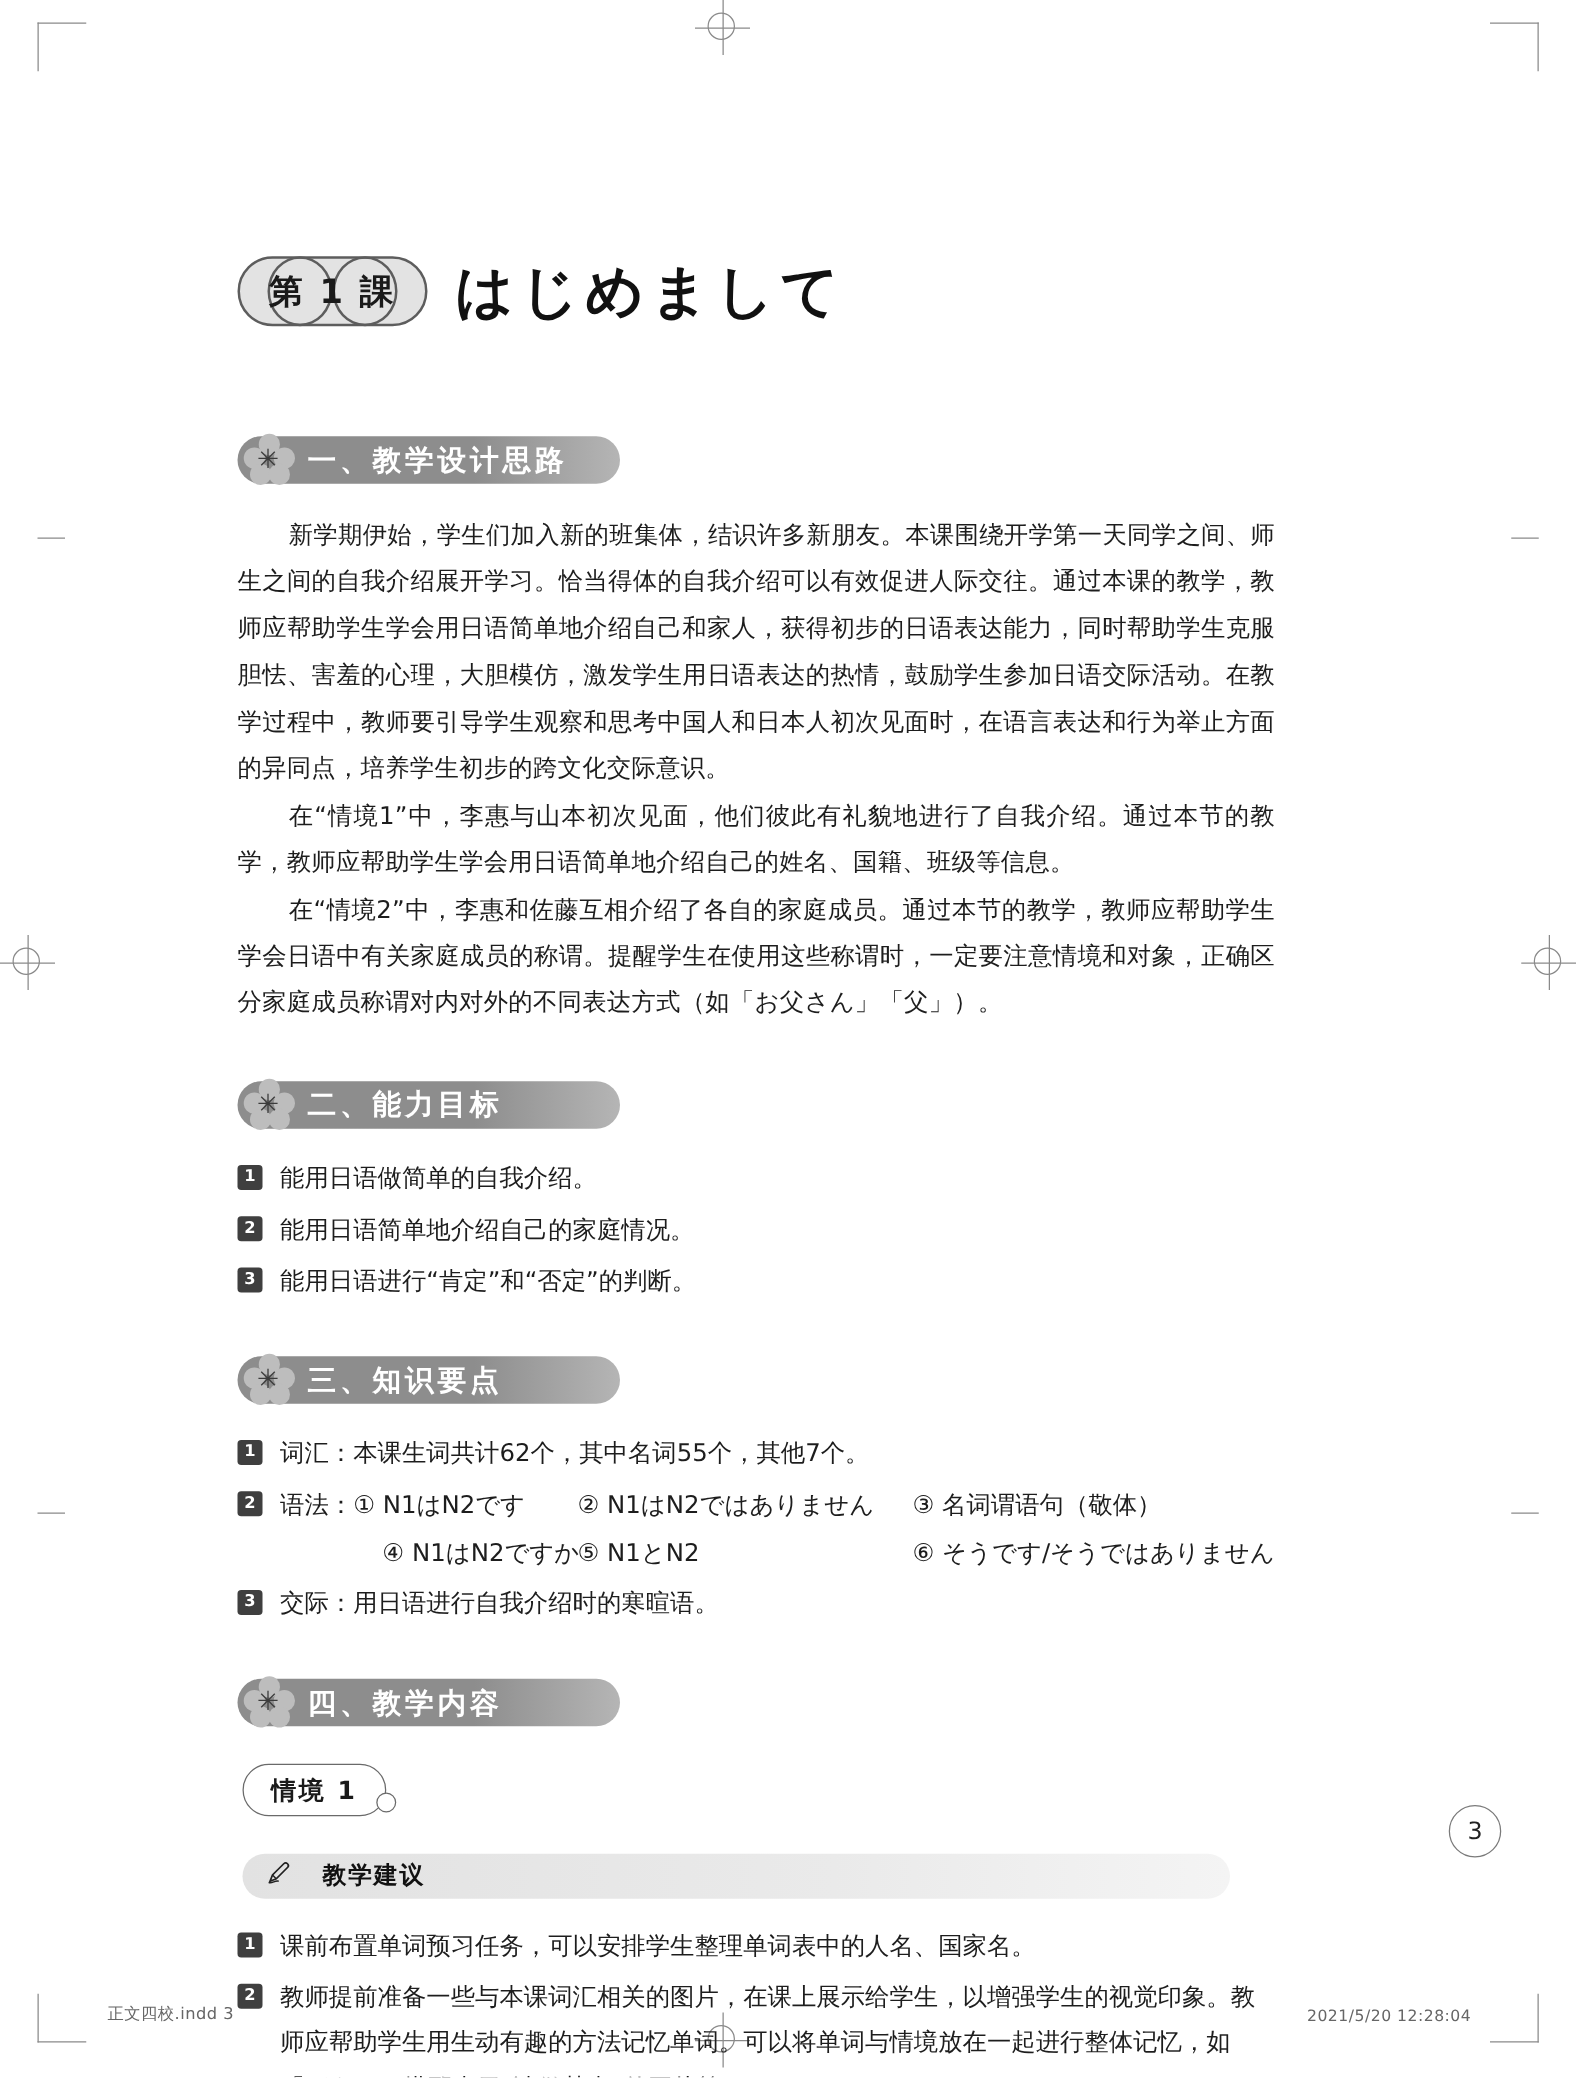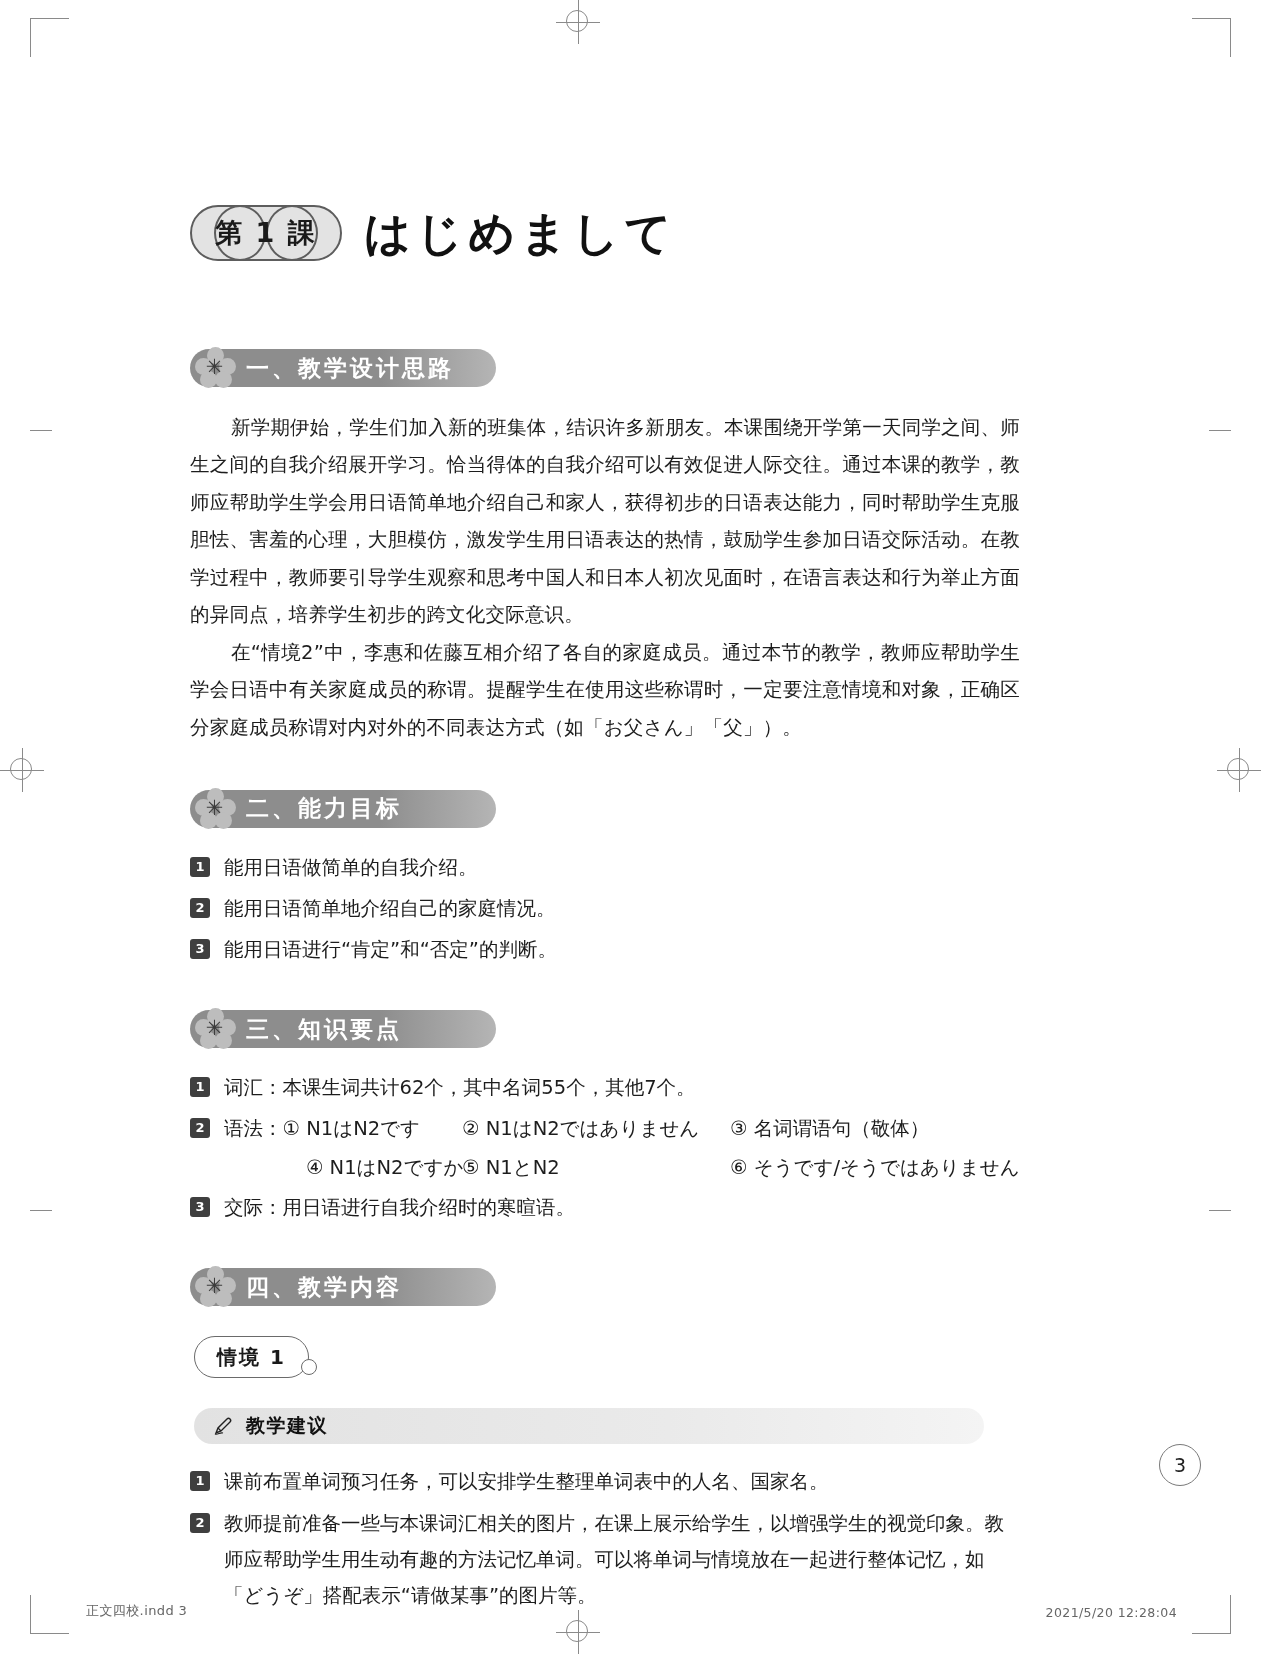--- a/index.html
+++ b/index.html
@@ -246,22 +246,22 @@
     height: 16px;
     border: 1.6px solid #6a6a6a;
     border-radius: 50%;
     background: #fff;
     box-sizing: border-box;
   }
 
   
   .advice-bar {
     display: flex;
-    align-items: center;
-    gap: 12px;
+    align-items: flex-start;
+    gap: 24px;
     height: 36px;
     padding: 4px 18px;
     margin: 0 0 20px 4px;
     width: 790px;
     box-sizing: border-box;
     background: linear-gradient(to right, #e2e2e2 0%, #eaeaea 60%, #f4f4f4 100%);
     border-radius: 18px;
     font-size: 19px;
     font-weight: bold;
     letter-spacing: 1.5px;
@@ -349,20 +349,21 @@
           <span class="petal p3"></span>
         <span class="petal p4"></span>
           <span class="petal p5"></span>
         <span class="star">✳</span>
       </span>
       <span>一、教学设计思路</span>
     </div>
 
     <div class="para-block">
       <p class="body">新学期伊始，学生们加入新的班集体，结识许多新朋友。本课围绕开学第一天同学之间、师生之间的自我介绍展开学习。恰当得体的自我介绍可以有效促进人际交往。通过本课的教学，教师应帮助学生学会用日语简单地介绍自己和家人，获得初步的日语表达能力，同时帮助学生克服胆怯、害羞的心理，大胆模仿，激发学生用日语表达的热情，鼓励学生参加日语交际活动。在教学过程中，教师要引导学生观察和思考中国人和日本人初次见面时，在语言表达和行为举止方面的异同点，培养学生初步的跨文化交际意识。</p>
+      <p class="body">在“情境1”中，李惠与山本初次见面，他们彼此有礼貌地进行了自我介绍。通过本节的教学，教师应帮助学生学会用日语简单地介绍自己的姓名、国籍、班级等信息。</p>
       <p class="body">在“情境2”中，李惠和佐藤互相介绍了各自的家庭成员。通过本节的教学，教师应帮助学生学会日语中有关家庭成员的称谓。提醒学生在使用这些称谓时，一定要注意情境和对象，正确区分家庭成员称谓对内对外的不同表达方式（如「お父さん」「父」）。</p>
     </div>
 
     
     <div class="section-head">
       <span class="flower">
         <span class="petal p1"></span>
           <span class="petal p2"></span>
           <span class="petal p3"></span>
         <span class="petal p4"></span>

